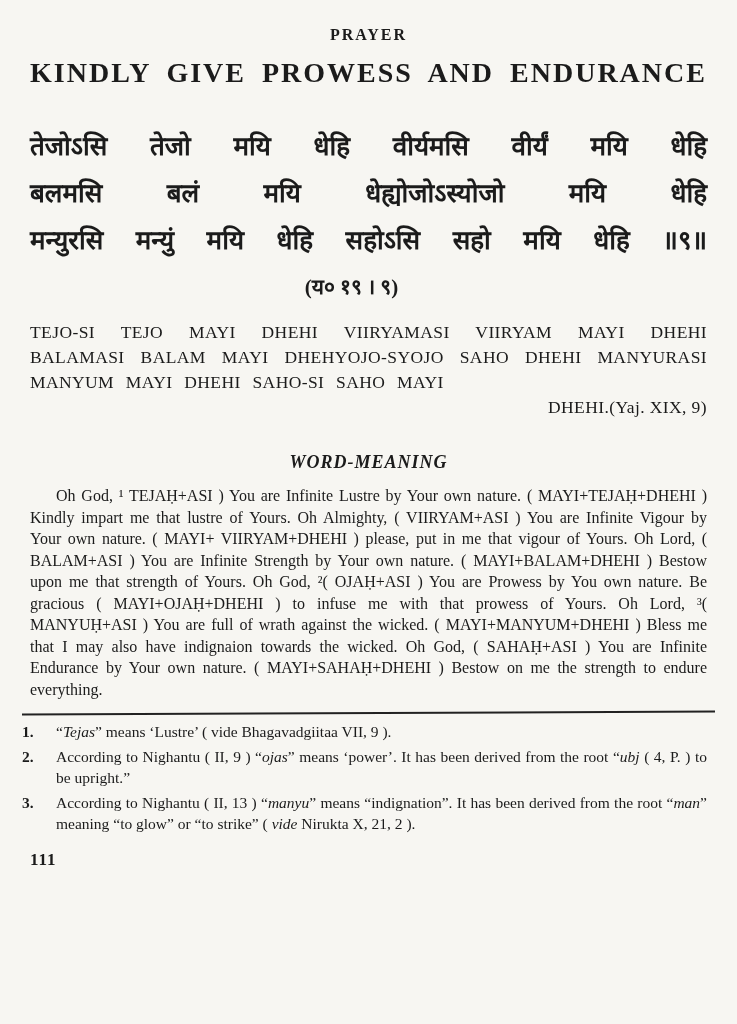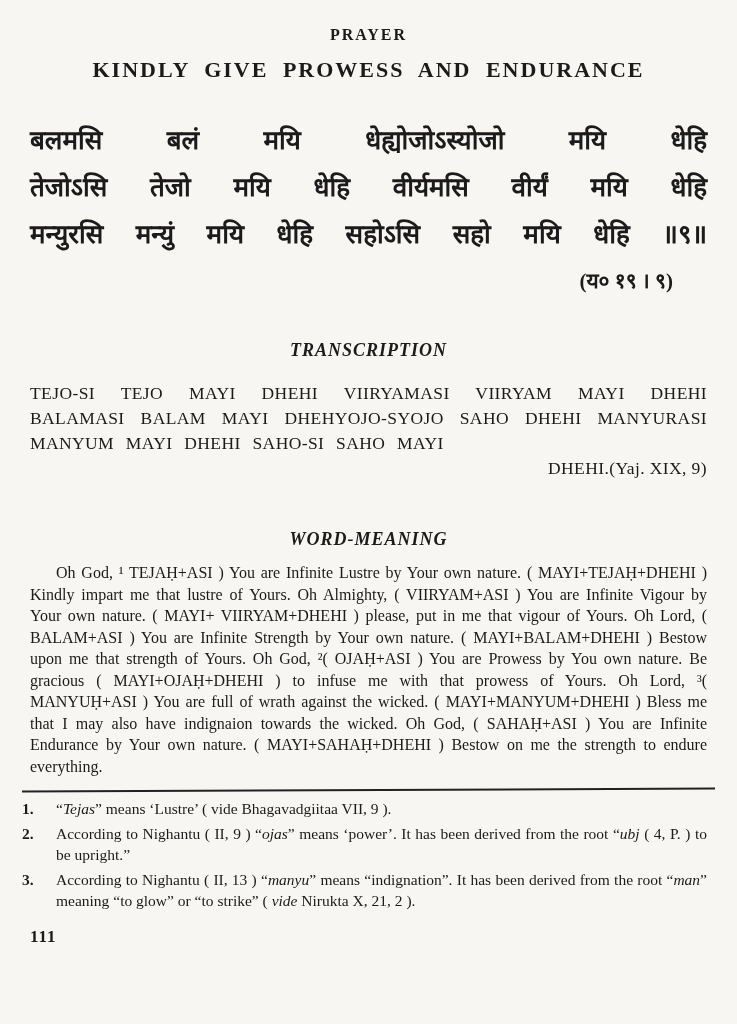--- a/index.html
+++ b/index.html
@@ -17,37 +17,37 @@
   }
   .kicker {
     text-align: center;
     font-weight: bold;
     font-size: 16px;
     letter-spacing: 2px;
   }
   .main-title {
     text-align: center;
     font-weight: bold;
-    font-size: 22px;
+    font-size: 28px;
     letter-spacing: 2px;
     word-spacing: 7px;
     margin-top: 13px;
   }
   .mantra { margin-top: 34px; }
   .mantra-line {
     font-size: 26px;
     line-height: 47px;
     font-weight: bold;
     text-align: justify;
     text-align-last: justify;
     white-space: normal;
     font-family: "Liberation Serif", "DejaVu Serif", serif;
   }
   .mantra-citation {
-    text-align: right;
+    text-align: center;
     font-size: 21px;
     font-weight: bold;
     padding-right: 34px;
     margin-top: 8px;
   }
   .section-heading {
     text-align: center;
     font-style: italic;
     font-weight: bold;
     font-size: 18px;
@@ -63,21 +63,21 @@
     word-spacing: 7px;
   }
   .trans-last {
     display: flex;
     justify-content: flex-end;
     font-size: 17.5px;
     line-height: 25px;
     letter-spacing: 0.4px;
     margin-left: 32px;
   }
-  .wm-heading { margin-top: 48px; }
+  .wm-heading { margin-top: 32px; }
   .wm-body {
     margin-top: 12px;
     font-size: 16px;
     line-height: 21.5px;
     text-align: justify;
     text-indent: 26px;
     word-spacing: 1.5px;
   }
   .foot-rule {
     border: none;
@@ -111,28 +111,27 @@
 <body>
 
 <div class="page">
 
   <div class="kicker">PRAYER</div>
 
   <div class="main-title">KINDLY GIVE PROWESS AND ENDURANCE</div>
 
   <div class="mantra">
     <div>
+        <div class="mantra-line">तेजोऽसि तेजो मयि धेहि वीर्यमसि वीर्यं मयि धेहि</div>
         <div class="mantra-line">बलमसि बलं मयि धेह्योजोऽस्योजो मयि धेहि</div>
-        <div class="mantra-line">तेजोऽसि तेजो मयि धेहि वीर्यमसि वीर्यं मयि धेहि</div>
         <div class="mantra-line">मन्युरसि मन्युं मयि धेहि सहोऽसि सहो मयि धेहि ॥९॥</div>
       </div>
     <div class="mantra-citation">(य० १९ । ९)</div>
   </div>
 
-  <div class="section-heading trans-heading">TRANSCRIPTION</div>
 
   <p class="trans-body">TEJO-SI TEJO MAYI DHEHI VIIRYAMASI VIIRYAM MAYI DHEHI BALAMASI BALAM MAYI DHEHYOJO-SYOJO SAHO DHEHI MANYURASI MANYUM MAYI DHEHI SAHO-SI SAHO MAYI</p>
   <div class="trans-last">
     <span>DHEHI.</span>
     <span>(Yaj. XIX, 9)</span>
   </div>
 
   <div class="section-heading wm-heading">WORD-MEANING</div>
 
   <p class="wm-body">Oh God, ¹ TEJAḤ+ASI ) You are Infinite Lustre by Your own nature. ( MAYI+TEJAḤ+DHEHI ) Kindly impart me that lustre of Yours.  Oh Almighty, ( VIIRYAM+ASI ) You are Infinite Vigour by Your own nature.  ( MAYI+ VIIRYAM+DHEHI ) please, put in me that vigour of Yours.  Oh Lord, ( BALAM+ASI ) You are Infinite Strength by Your own nature.  ( MAYI+BALAM+DHEHI ) Bestow upon me that strength of Yours.  Oh God, ²( OJAḤ+ASI ) You are Prowess by You own nature.  Be gracious ( MAYI+OJAḤ+DHEHI ) to infuse me with that prowess of Yours.  Oh Lord, ³( MANYUḤ+ASI ) You are full of wrath against the wicked. ( MAYI+MANYUM+DHEHI ) Bless me that I may also have indignaion towards the wicked.  Oh God, ( SAHAḤ+ASI ) You are Infinite Endurance by Your own nature.  ( MAYI+SAHAḤ+DHEHI ) Bestow on me the strength to endure everything.</p>

